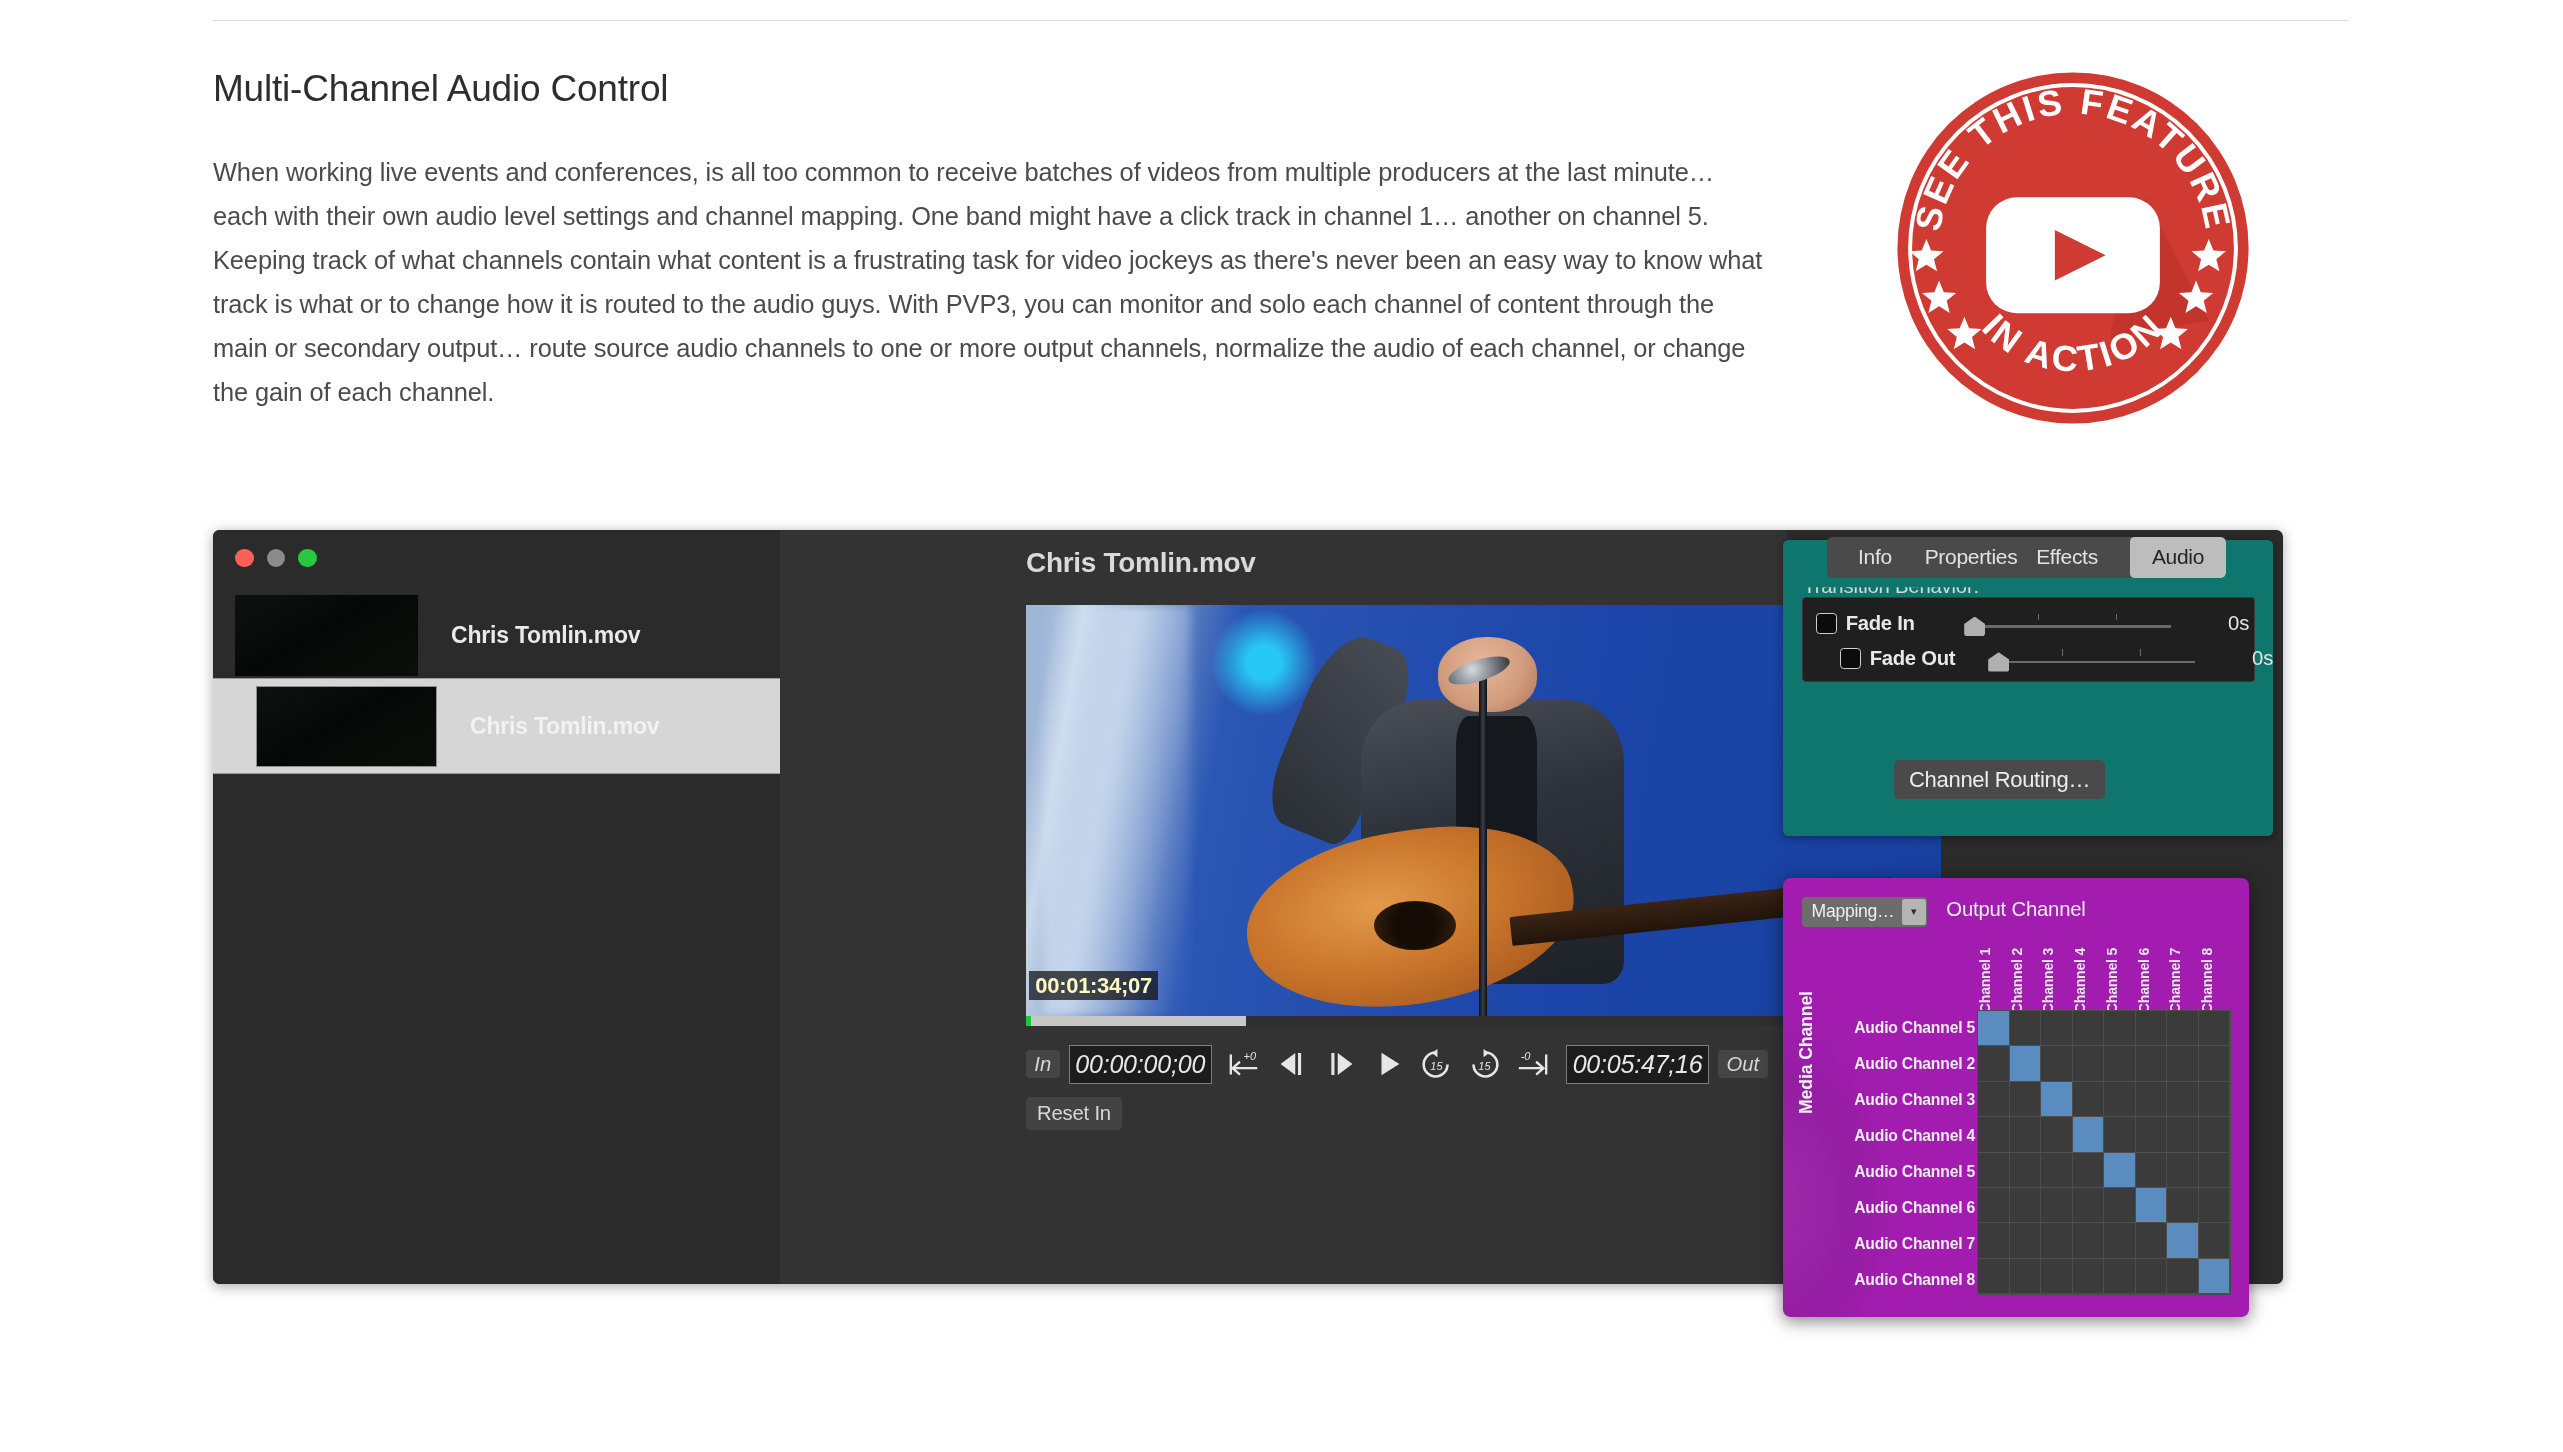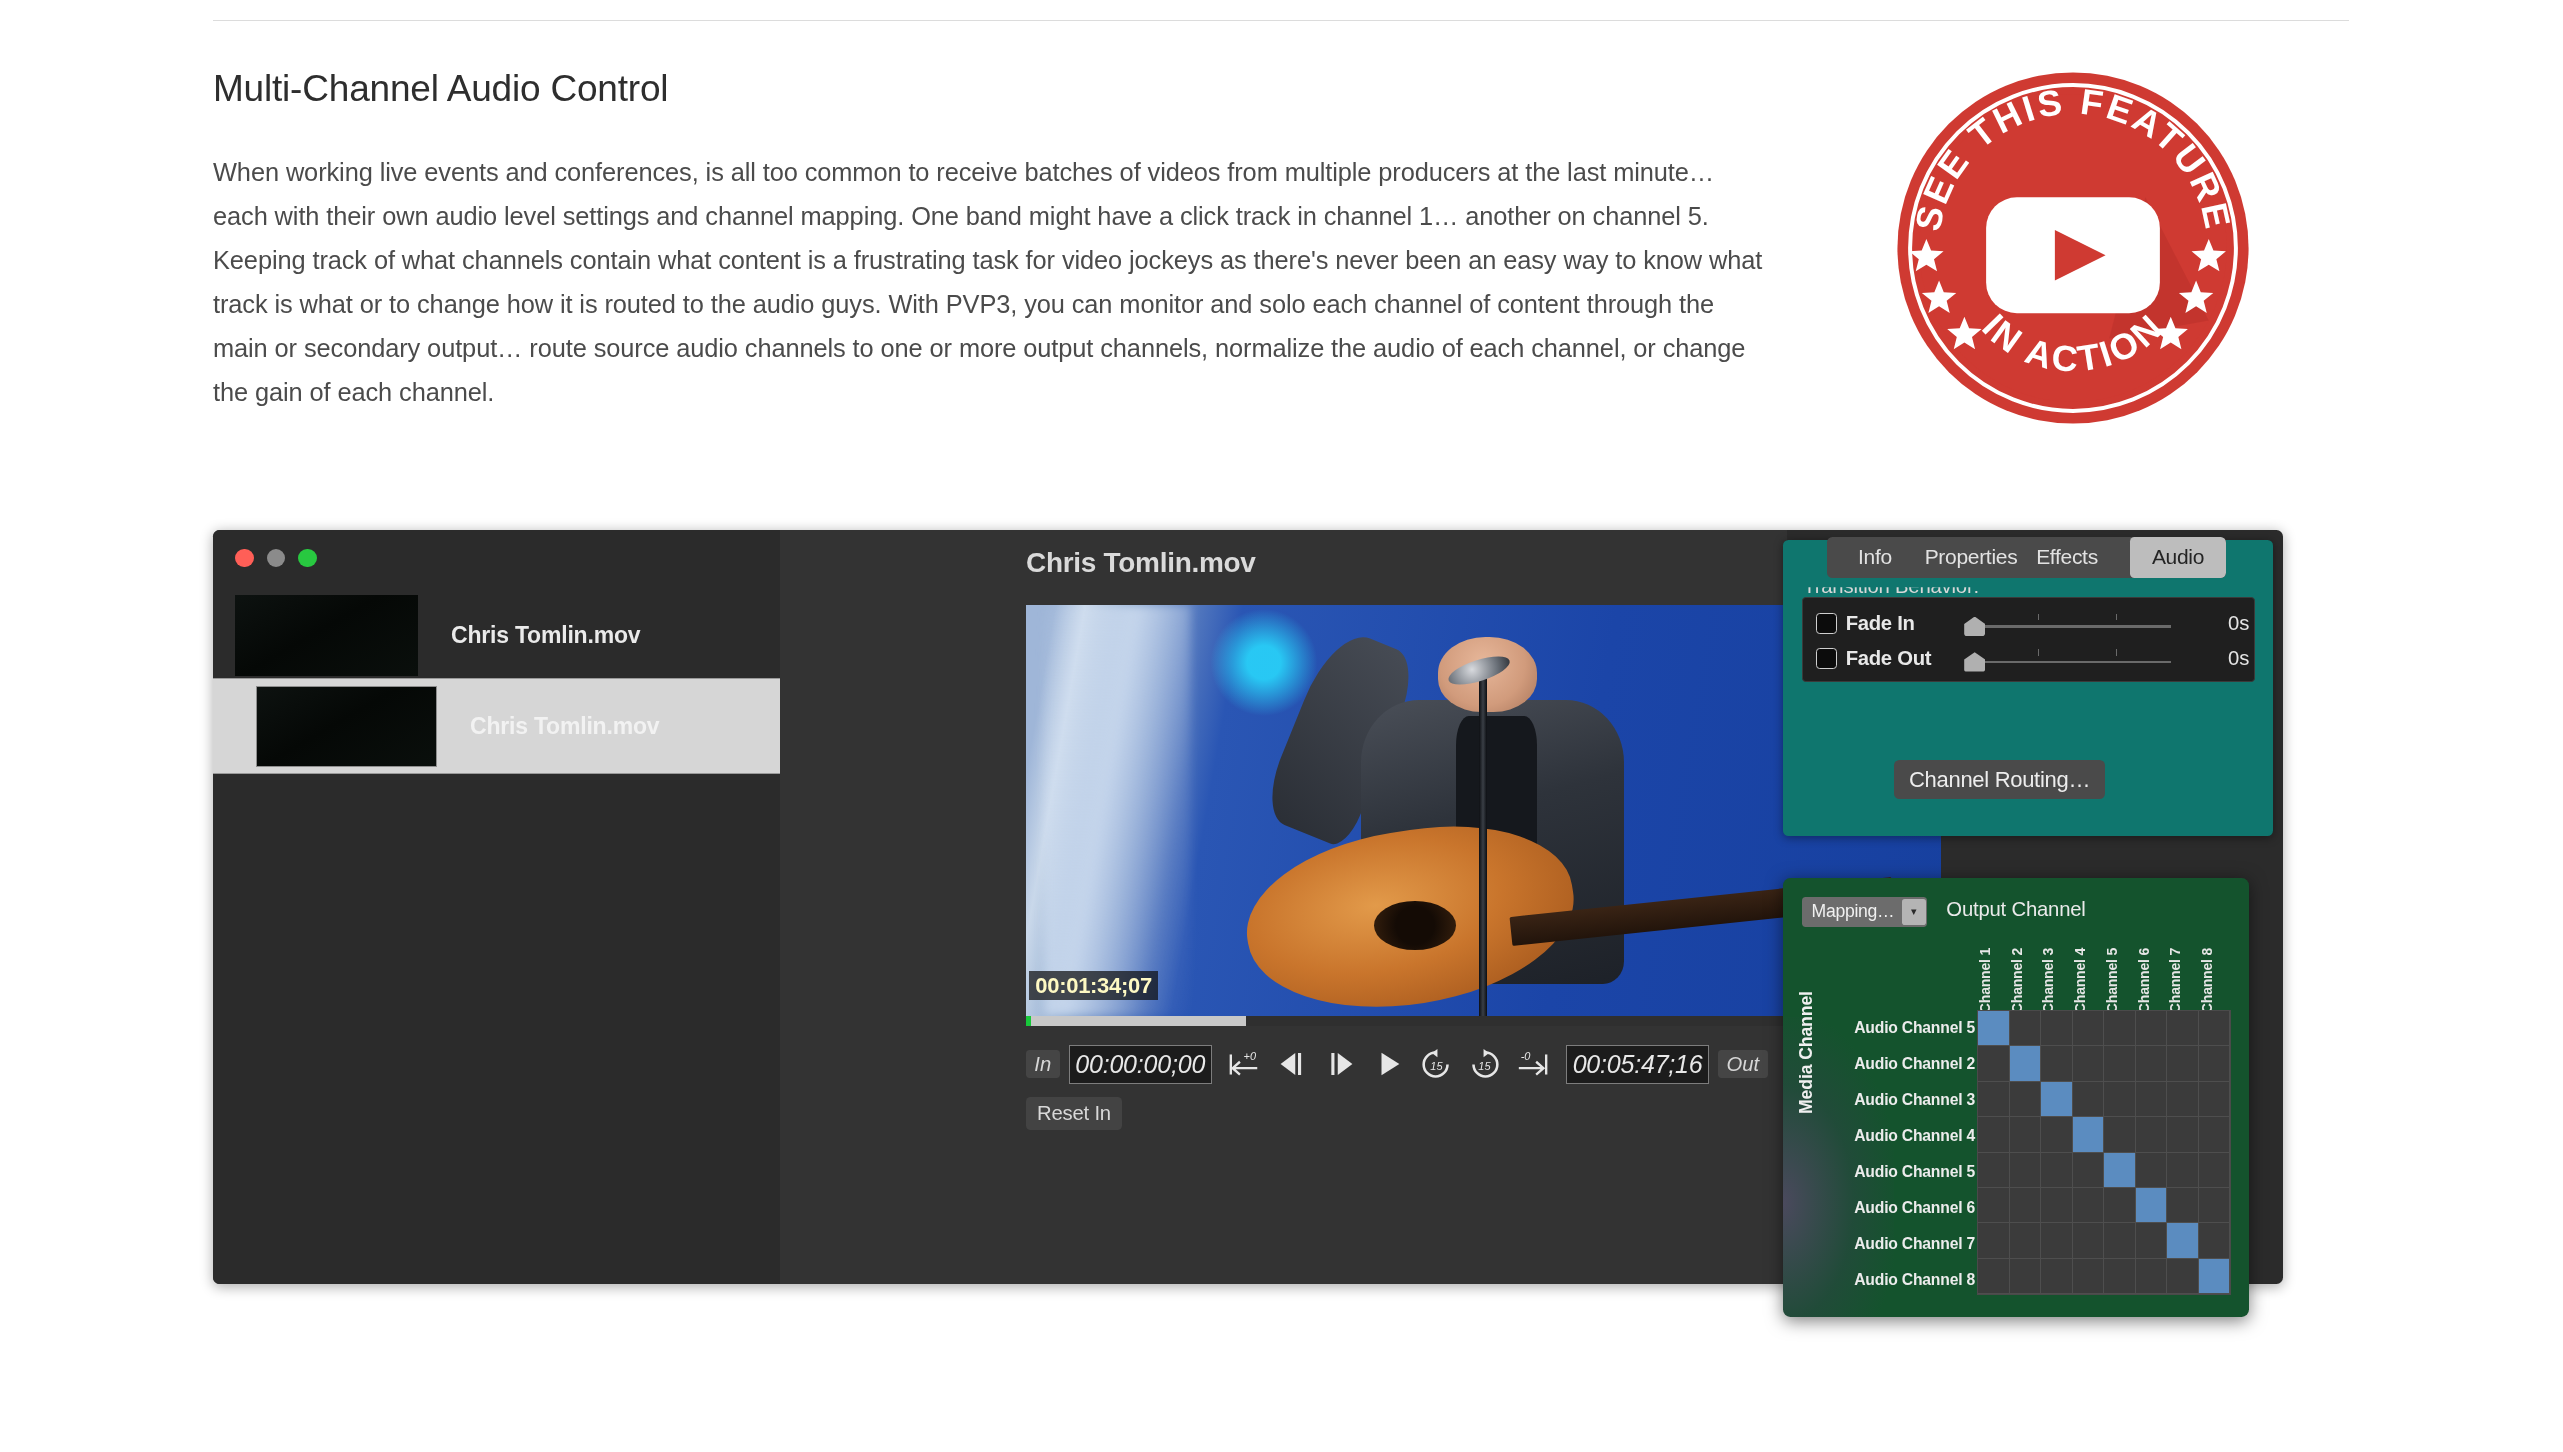--- a/index.html
+++ b/index.html
@@ -241,21 +241,21 @@
     position: absolute; left: 20.3px; top: 35px;
     font-size: 20.3px; color: #d8d8d8; letter-spacing: -0.2px;
     clip-path: inset(52% 0 0 0);
   }
   .fade-box {
     position: absolute; left: 18.5px; top: 57px; width: 453px; height: 85px;
     background: #1f1f1f; border: 0.9px solid #3a3a3a; border-radius: 3.7px;
   }
   .fade-row { position: absolute; left: 13px; width: 434px; height: 35px; display: flex; align-items: center; }
   .fade-row.r1 { top: 7.4px; }
-  .fade-row.r2 { top: 43px; }
+  .fade-row.r2 { top: 43px; margin-left: 24px; }
   .chk {
     width: 21px; height: 21px; background: #0c0c0c;
     border: 1.8px solid #cfcfcf; border-radius: 3.7px; flex: none;
   }
   .fade-name { margin-left: 9.2px; font-size: 20.3px; font-weight: 700; color: #e8e8e8; width: 113px; letter-spacing: -0.3px; }
   .slider { position: relative; width: 213px; height: 24px; }
   .slider .track { position: absolute; left: 16.6px; top: 14px; width: 196px; height: 2.8px; background: #6a6a6a; }
   .slider .tick { position: absolute; top: 2.8px; width: 1.8px; height: 6.5px; background: #6a6a6a; }
   .slider .tick.t1 { left: 79px; }
   .slider .tick.t2 { left: 157px; }
@@ -268,21 +268,21 @@
 
   .routing-btn {
     position: absolute; left: 111px; top: 176px;
     background: #4a4a4a; border-radius: 5.5px;
     font-size: 22px; color: #ededed; padding: 6.5px 15px; letter-spacing: -0.3px; margin-top: 44px;
   }
 
   
   .routing-pop {
     position: absolute; left: 1570px; top: 348px; width: 466px; height: 439px;
-    background: #14532d; border-radius: 7.4px;
+    background: #a21caf; border-radius: 7.4px;
     box-shadow: 0 3.7px 16.6px rgba(0,0,0,0.5);
     overflow: hidden;
   }
   .routing-pop .glow {
     position: absolute; left: 0; top: 139px; width: 111px; height: 300px;
     background: radial-gradient(ellipse at 0% 62%, rgba(150,60,160,0.42) 0%, rgba(90,40,110,0.18) 45%, rgba(36,36,36,0) 75%);
     pointer-events: none;
   }
   .mapping-btn {
     position: absolute; left: 19.4px; top: 18.5px; height: 30px;

